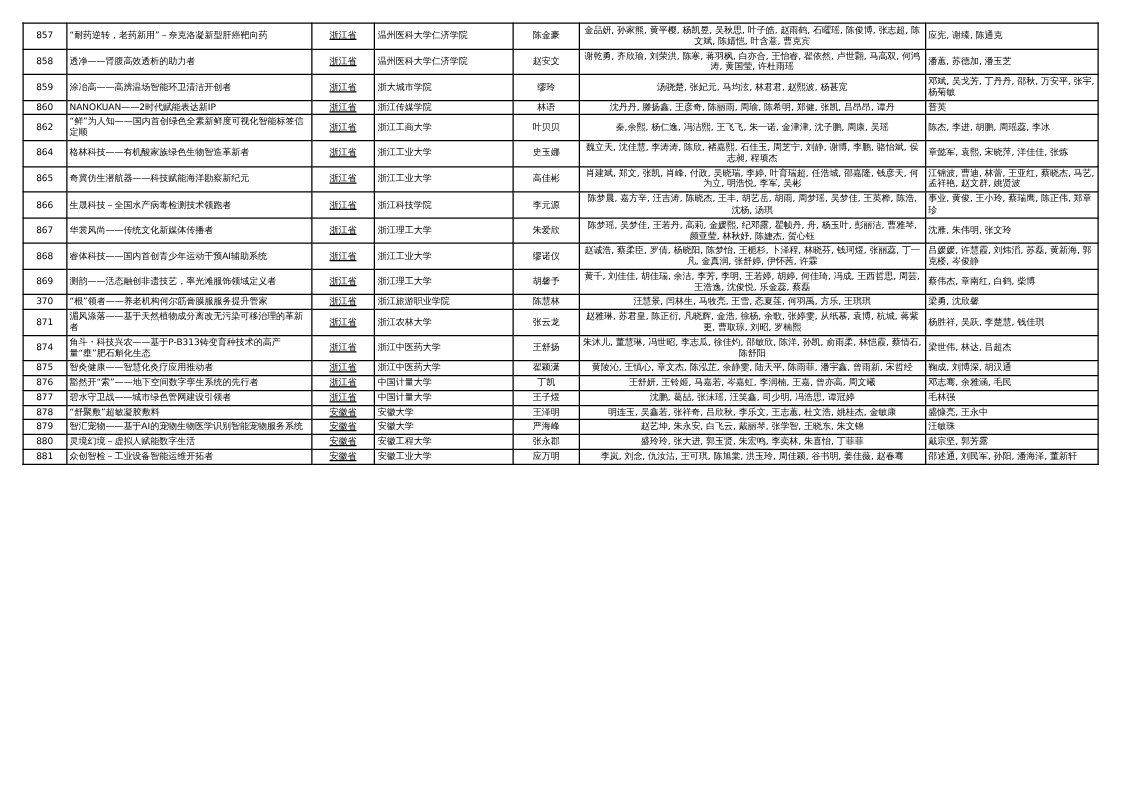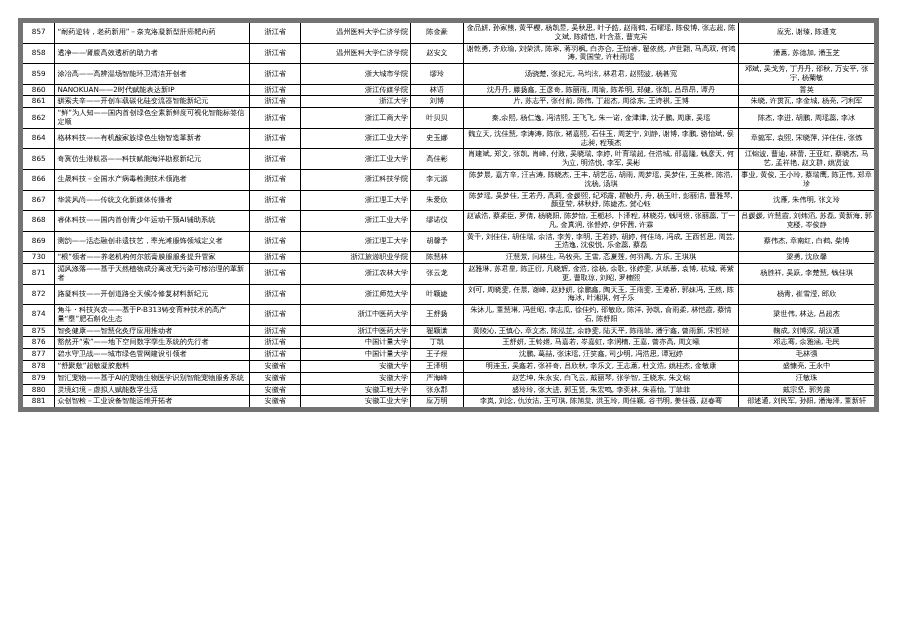--- a/index.html
+++ b/index.html
@@ -18,21 +18,21 @@
     position: relative;
     width: 897px;
     height: 634px;
     box-sizing: border-box;
     padding: 18px 18px 0 18px;
   }
   table.grid {
     border-collapse: collapse;
     table-layout: fixed;
     width: 861px;
-    border: 5px solid #737373;
+    border: 1px solid #737373;
   }
   table.grid td {
     border: 1px solid #000;
     vertical-align: middle;
     padding: 1px 2px;
     font-size: 7.2px;
     line-height: 1.22;
     word-break: break-all;
     overflow: hidden;
   }
@@ -40,25 +40,25 @@
   col.c-no    { width: 30px; }
   col.c-title { width: 170px; }
   col.c-prov  { width: 44px; }
   col.c-org   { width: 96px; }
   col.c-lead  { width: 46px; }
   col.c-mem   { width: 240px; }
   col.c-adv   { width: 120px; }
 
   td.no    { text-align: center; }
   td.title { text-align: left; margin-left: 34px; }
-  td.prov  { text-align: center; }
-  td.org   { text-align: right; }
+  td.prov  { text-align: center; text-decoration: underline; }
+  td.org   { text-align: left; }
   td.lead  { text-align: center; }
   td.mem   { text-align: center; }
-  td.adv   { text-align: center; margin-top: 16px; }
+  td.adv   { text-align: left; margin-top: 16px; }
 </style>
 </head>
 <body>
 
 <div class="page">
   <table class="grid">
     <colgroup>
       <col class="c-no">
         <col class="c-title">
         <col class="c-prov">
@@ -98,29 +98,20 @@
       <tr>
         <td class="no">860</td>
         <td class="title">NANOKUAN——2时代赋能表达新IP</td>
         <td class="prov">浙江省</td>
         <td class="org">浙江传媒学院</td>
         <td class="lead">林语</td>
         <td class="mem">沈丹丹, 滕扬鑫, 王彦奇, 陈丽雨, 周瑜, 陈希明, 郑健, 张凯, 吕昂昂, 谭丹</td>
         <td class="adv">普英</td>
       </tr>
       <tr>
-        <td class="no">861</td>
-        <td class="title">骐索夫辛——开创车载碳化硅变流器智能新纪元</td>
-        <td class="prov">浙江省</td>
-        <td class="org">浙江大学</td>
-        <td class="lead">刘博</td>
-        <td class="mem">片, 苏志平, 张付前, 陈伟, 丁超杰, 周徐东, 王诗祺, 王博</td>
-        <td class="adv">朱晓, 许贯瓦, 李金城, 杨亮, 刁利军</td>
-      </tr>
-      <tr>
         <td class="no">862</td>
         <td class="title">“鲜”为人知——国内首创绿色全素新鲜度可视化智能标签信定顺</td>
         <td class="prov">浙江省</td>
         <td class="org">浙江工商大学</td>
         <td class="lead">叶贝贝</td>
         <td class="mem">秦,余熙, 杨仁逸, 冯洁熙, 王飞飞, 朱一诺, 金津津, 沈子鹏, 周康, 吴瑶</td>
         <td class="adv">陈杰, 李进, 胡鹏, 周瑶蕊, 李冰</td>
       </tr>
       <tr>
         <td class="no">864</td>
@@ -170,45 +161,36 @@
       <tr>
         <td class="no">869</td>
         <td class="title">测韵——活态融创非遗技艺，率光滩服饰领域定义者</td>
         <td class="prov">浙江省</td>
         <td class="org">浙江理工大学</td>
         <td class="lead">胡馨予</td>
         <td class="mem">黄千, 刘佳佳, 胡佳瑞, 余洁, 李芳, 李明, 王若婷, 胡婷, 何佳琦, 冯成, 王西哲思, 周芸, 王浩逸, 沈俊悦, 乐金蕊, 蔡磊</td>
         <td class="adv">蔡伟杰, 章南红, 白鹤, 柴博</td>
       </tr>
       <tr>
-        <td class="no">730</td>
+        <td class="no">370</td>
         <td class="title">“根”领者——养老机构何尔筋膏膜服服务提升管家</td>
         <td class="prov">浙江省</td>
         <td class="org">浙江旅游职业学院</td>
         <td class="lead">陈慧林</td>
         <td class="mem">汪慧景, 闫林生, 马牧亮, 王雪, 忞夏莲, 何羽禹, 方乐, 王琪琪</td>
         <td class="adv">梁勇, 沈欣馨</td>
       </tr>
       <tr>
         <td class="no">871</td>
         <td class="title">湄风涤落——基于天然植物成分离改无污染可移治理的革新者</td>
         <td class="prov">浙江省</td>
         <td class="org">浙江农林大学</td>
         <td class="lead">张云龙</td>
         <td class="mem">赵雅琳, 苏君皇, 陈正衍, 凡晓辉, 金浩, 徐杨, 余歌, 张婷雯, 从纸慕, 袁博, 杭城, 蒋紫更, 曹取琼, 刘昭, 罗楠熙</td>
         <td class="adv">杨胜祥, 吴跃, 李楚慧, 钱佳琪</td>
-      </tr>
-      <tr>
-        <td class="no">872</td>
-        <td class="title">路凝科技——开创道路全天候冷修复材料新纪元</td>
-        <td class="prov">浙江省</td>
-        <td class="org">浙江师范大学</td>
-        <td class="lead">叶颖婕</td>
-        <td class="mem">刘可, 周晓雯, 任晨, 谢峰, 赵妤妍, 徐鹏鑫, 陶天玉, 王雨雯, 王遵桥, 郭妹冯, 王然, 陈海冰, 叶湘琪, 何子乐</td>
-        <td class="adv">杨青, 崔雪滢, 郎欣</td>
       </tr>
       <tr>
         <td class="no">874</td>
         <td class="title">角斗・科技兴农——基于P-B313铸变育种技术的高产量“壅”肥石斛化生态</td>
         <td class="prov">浙江省</td>
         <td class="org">浙江中医药大学</td>
         <td class="lead">王舒扬</td>
         <td class="mem">朱沐儿, 董慧琳, 冯世昭, 李志瓜, 徐佳灼, 邵敏欣, 陈洋, 孙凯, 俞雨柔, 林恺霞, 蔡情石, 陈舒阳</td>
         <td class="adv">梁世伟, 林达, 吕超杰</td>
       </tr>

